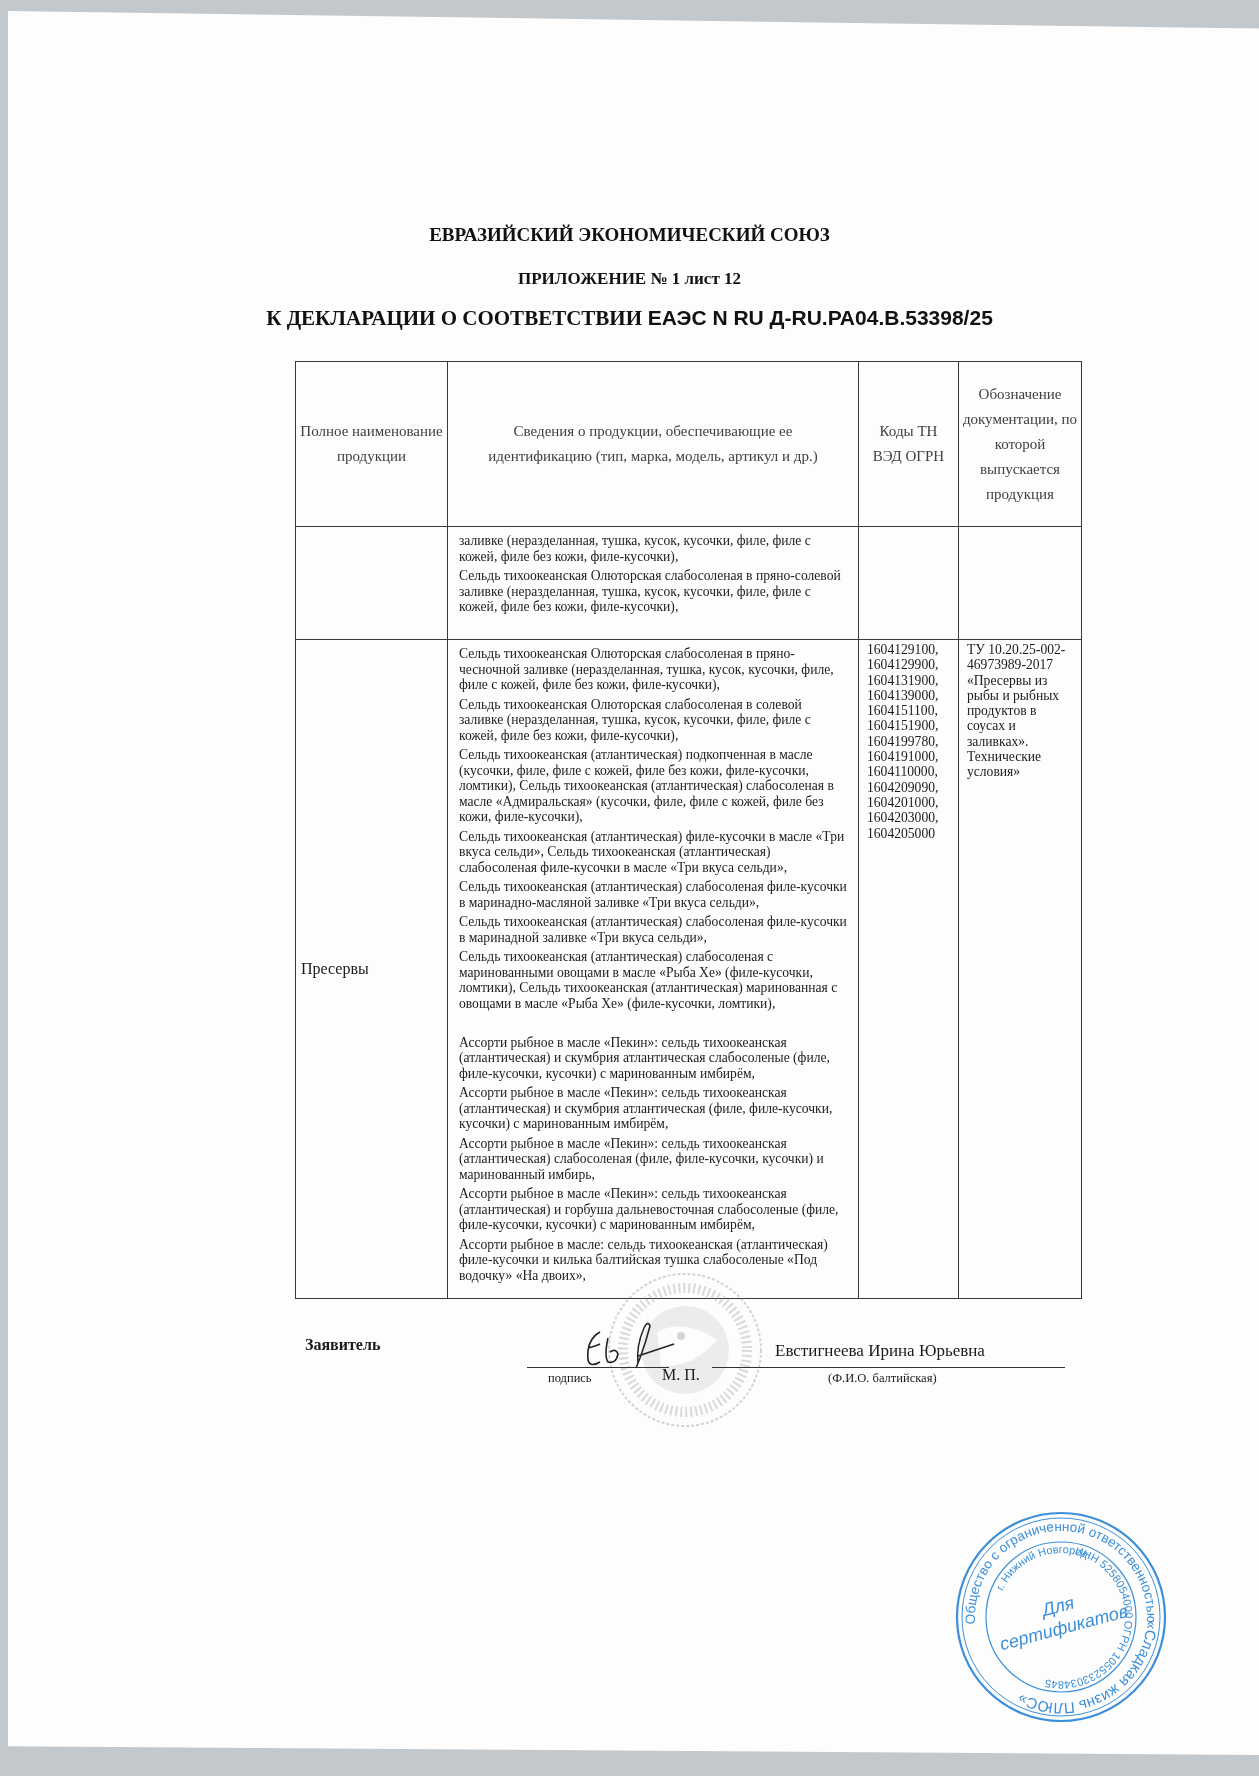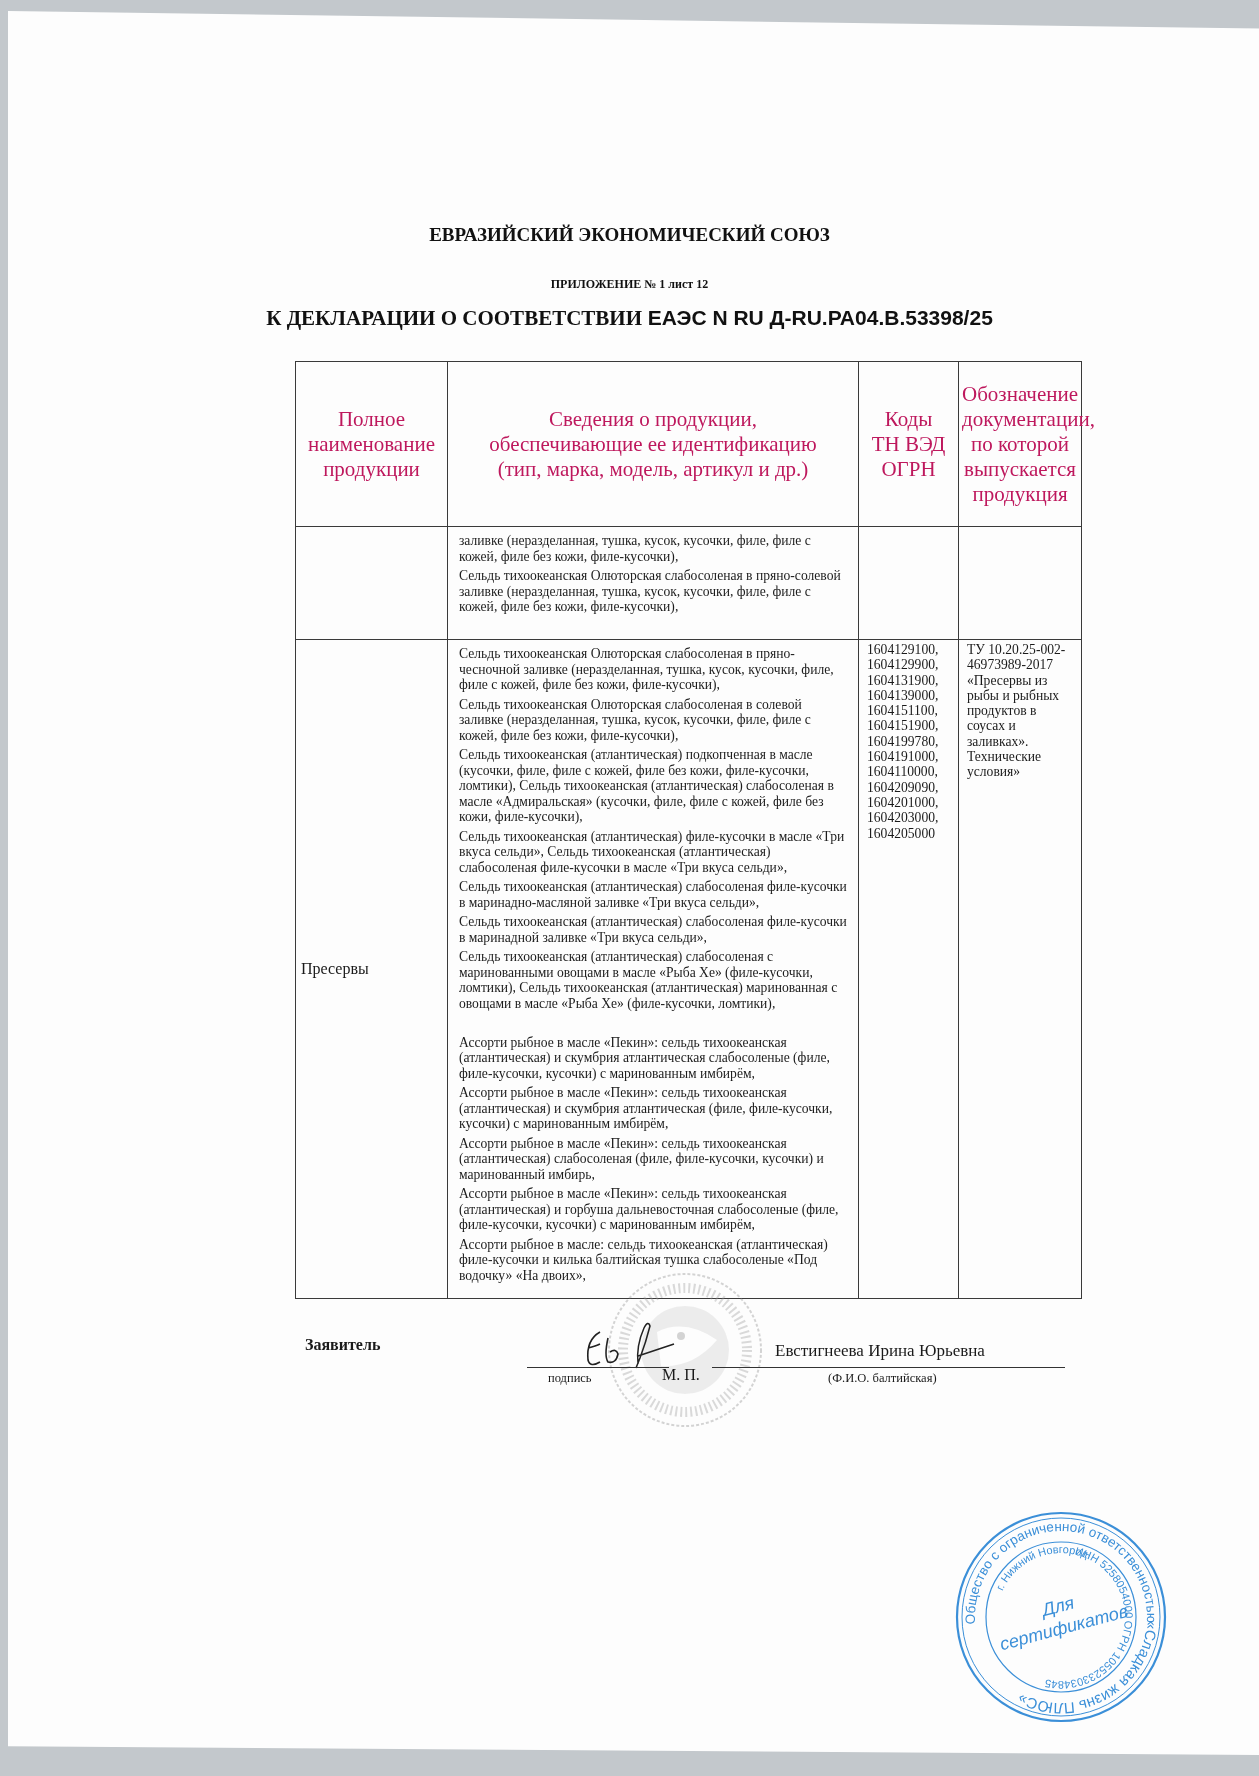--- a/index.html
+++ b/index.html
@@ -12,35 +12,35 @@
   .paper {
     position: absolute; left: 8px; top: 4px; width: 1251px; height: 1758px;
     background: #fdfdfd;
     clip-path: polygon(0 0.4%, 100% 1.4%, 100% 99.6%, 0 99.1%);
   }
   .hdr {
     position: absolute; left: 0; width: 1259px; text-align: center;
     font-weight: bold; color: #111;
   }
   .h1 { top: 224px; font-size: 19px; }
-  .h2 { top: 277px; font-size: 12px; }
+  .h2 { top: 269px; font-size: 17px; }
   .h3 { top: 306px; font-size: 21px; font-family: "Liberation Sans", sans-serif; }
   .h3 .first { font-family: "Liberation Serif", serif; }
 
   table.decl {
     position: absolute; left: 295px; top: 361px;
     border-collapse: collapse; table-layout: fixed;
     width: 786px;
   }
   table.decl td, table.decl th {
     border: 1.3px solid #3a3a3a; vertical-align: top; padding: 0;
   }
   table.decl th {
-    font-weight: normal; font-size: 21px; line-height: 25px;
-    vertical-align: middle; text-align: center; height: 164px; color: #be185d;
+    font-weight: normal; font-size: 15px; line-height: 25px;
+    vertical-align: middle; text-align: center; height: 164px; color: #404040;
   }
   col.c1 { width: 152px; }
   col.c2 { width: 411px; }
   col.c3 { width: 100px; }
   col.c4 { width: 123px; }
   .th-inner { padding: 0 4px; }
   .cell-desc {
     font-size: 13.6px; line-height: 15.5px; padding: 2px 6px 0 7px;
     text-align: left; color: #1c1c1c;
   }

